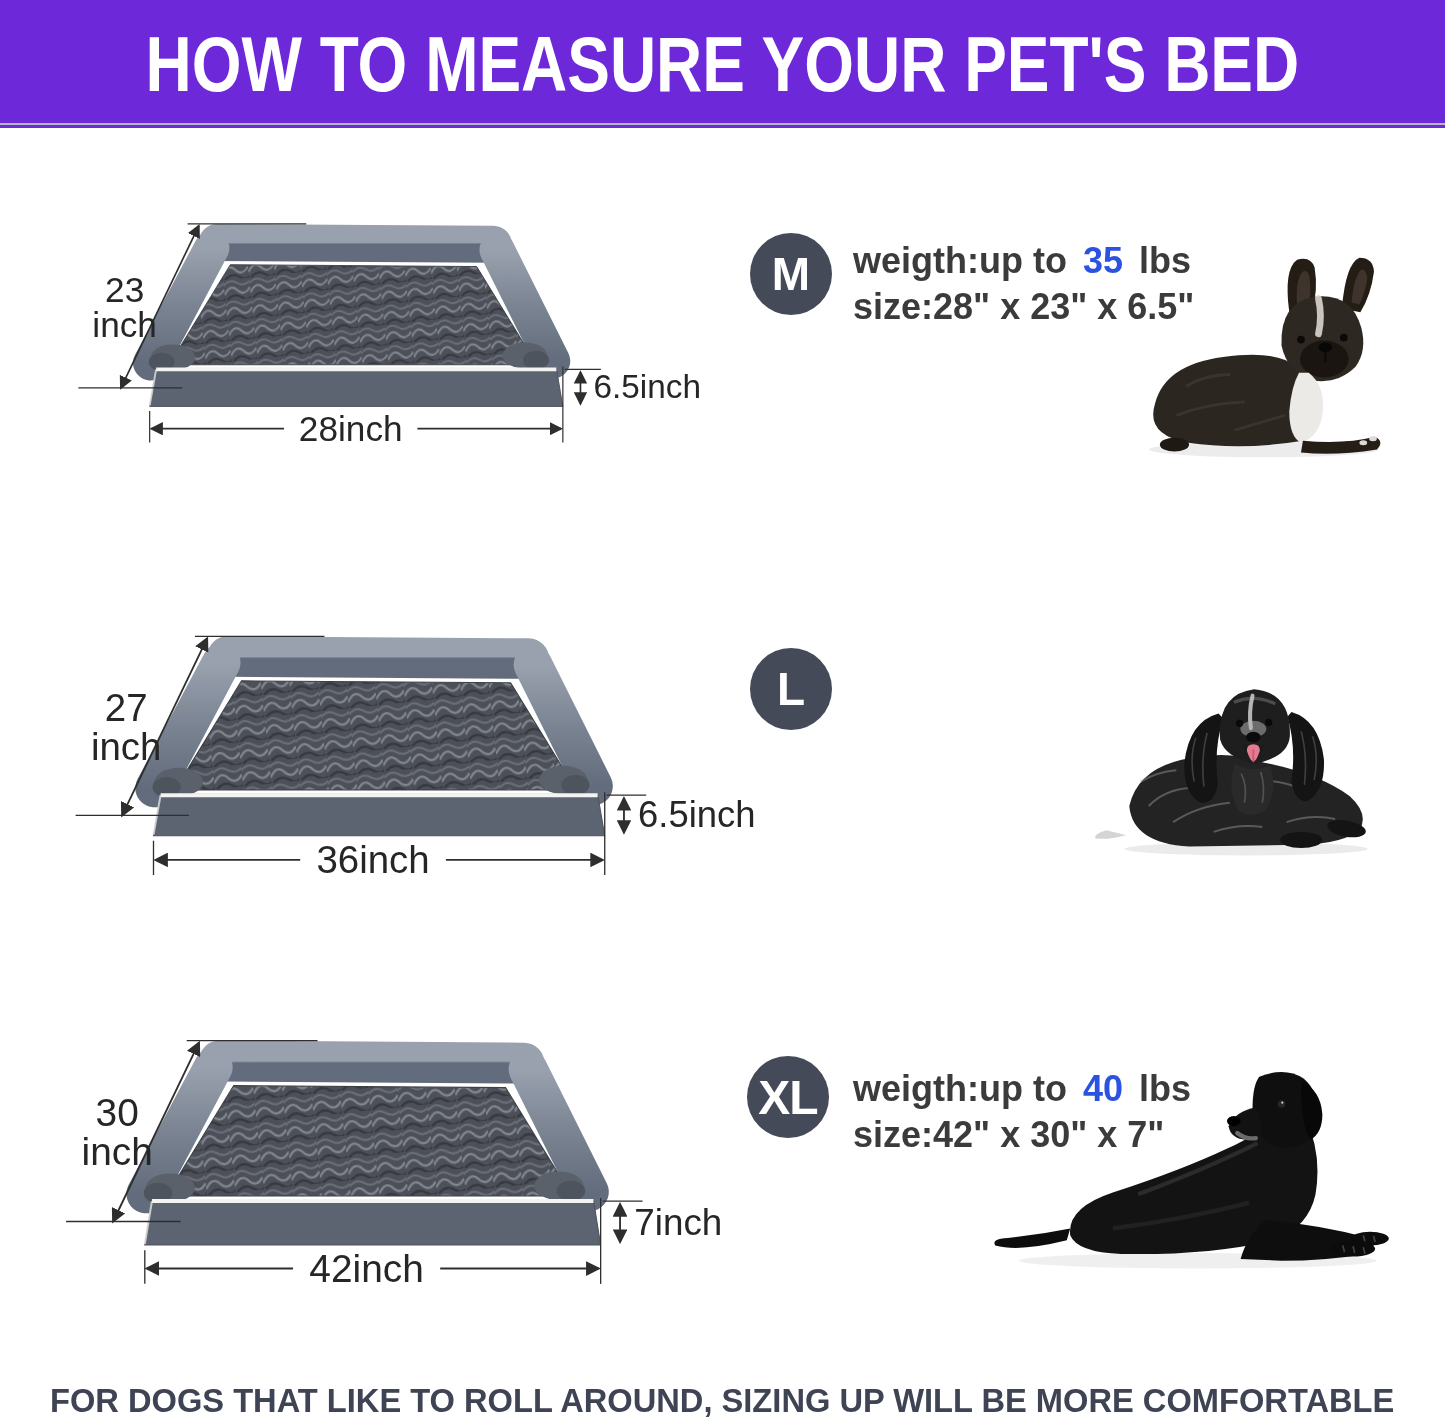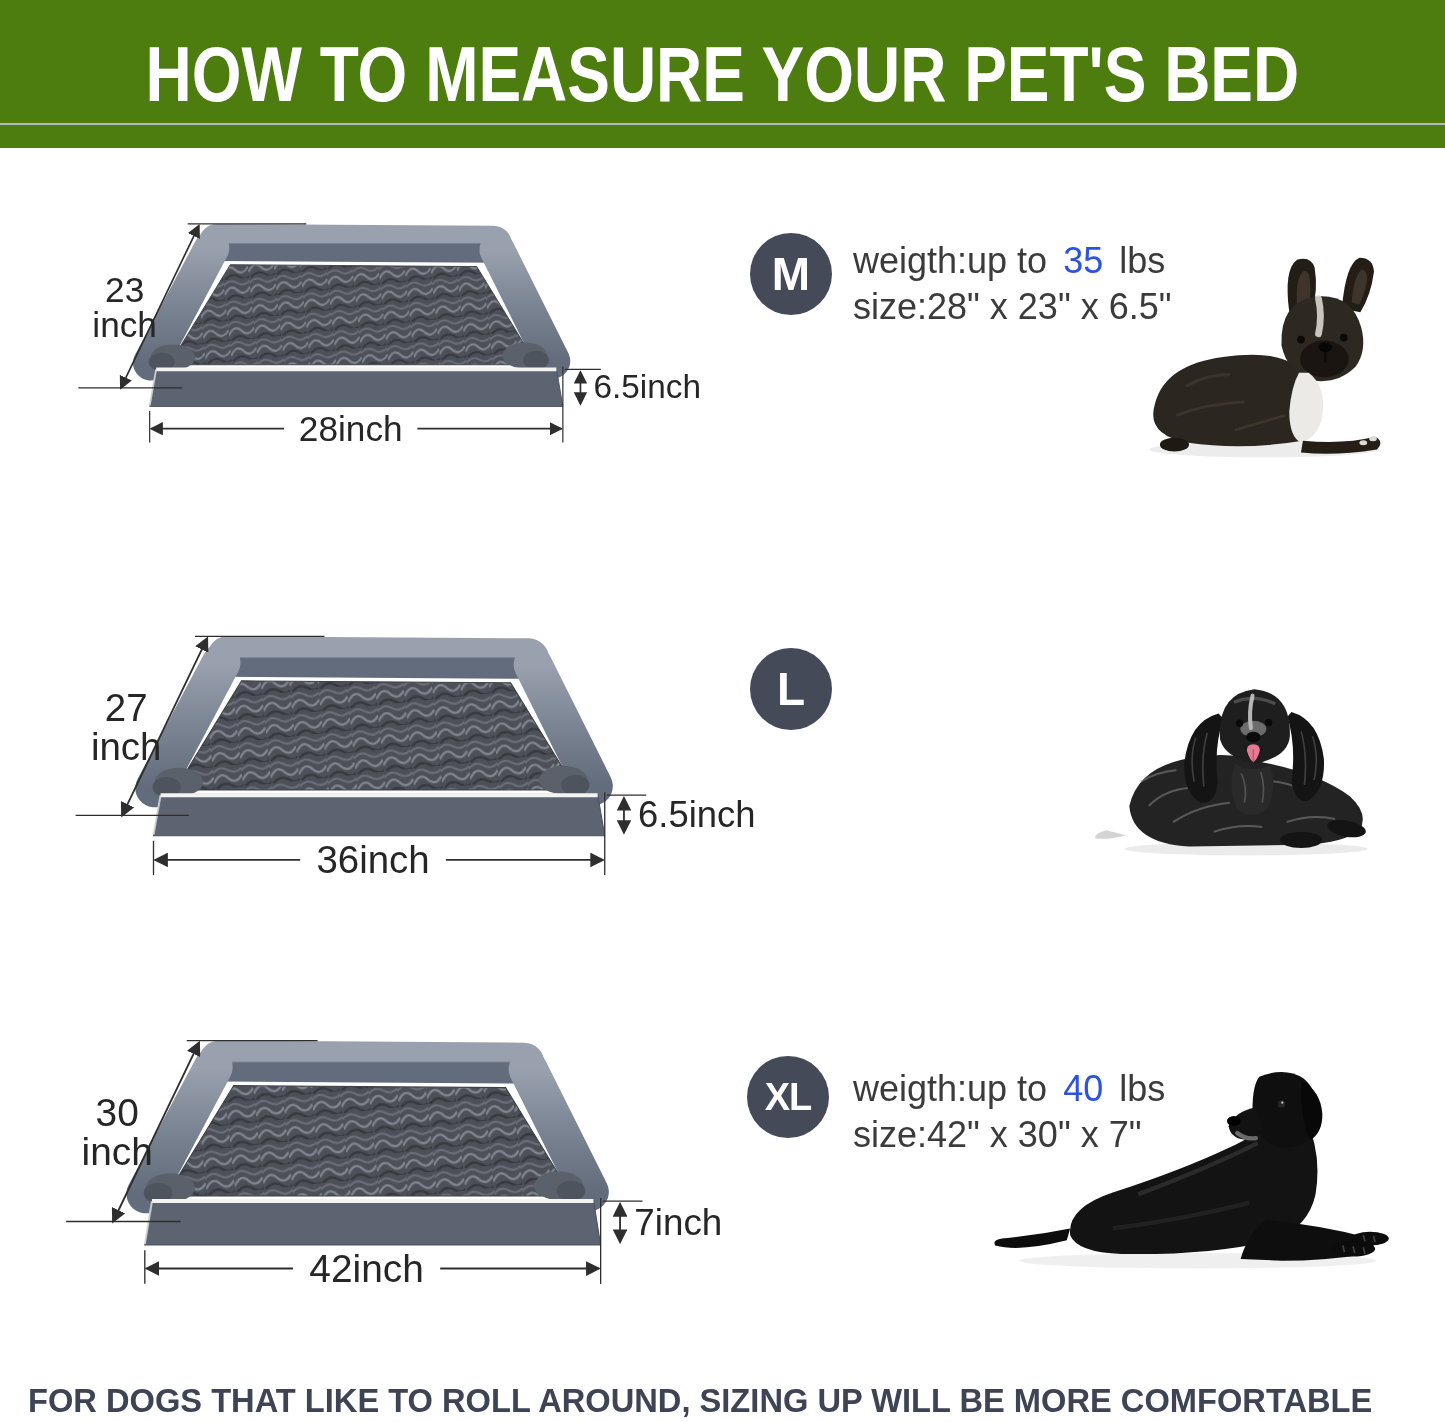--- a/index.html
+++ b/index.html
@@ -1,34 +1,34 @@
 <!DOCTYPE html>
 <html><head>
 <meta charset="utf-8">
 <style>
   html,body{margin:0;padding:0;background:#fff;}
   .canvas{position:relative;width:1445px;height:1422px;background:#ffffff;overflow:hidden;
           font-family:"Liberation Sans",sans-serif;}
   
-  .header{position:absolute;top:0;left:0;right:0;height:148px;background:#4d7c0f;
+  .header{position:absolute;top:0;left:0;right:0;height:128px;background:#6d28d9;
           display:flex;align-items:center;justify-content:center;}
   .header-title{color:#ffffff;font-weight:bold;font-size:78px;white-space:nowrap;
           transform:scaleX(0.82);letter-spacing:0px;}
   .header-rule{position:absolute;top:123px;left:0;right:0;height:2px;background:#b4b8c0;}
   
   .badge{position:absolute;width:82px;height:82px;border-radius:50%;background:#454a59;
          color:#fff;display:flex;align-items:center;justify-content:center;font-weight:bold;}
   .badge-m,.badge-l{font-size:46px;}
-  .badge-xl{font-size:38px;letter-spacing:-1px;}
+  .badge-xl{font-size:48px;letter-spacing:-1px;}
   
-  .info{position:absolute;left:853px;color:#3b3b3b;font-weight:normal;font-size:36px;
+  .info{position:absolute;left:853px;color:#3b3b3b;font-weight:bold;font-size:36px;
         line-height:46px;white-space:nowrap;}
   .blue{color:#2b52e0;margin:0 6px;}
   
-  .footer{position:absolute;top:1381px;left:0;width:100%;}
+  .footer{position:absolute;top:1381px;left:0;width:100%;text-align:center;}
   .footer-text{display:inline-block;font-weight:bold;font-size:34px;color:#3e4454;
         white-space:nowrap;transform:scaleX(0.96);}
   svg{overflow:visible;}
   svg text{font-family:"Liberation Sans",sans-serif;fill:#262626;}
   .abs{position:absolute;}
 </style>
 </head>
 <body>
 
 <div class="canvas">

